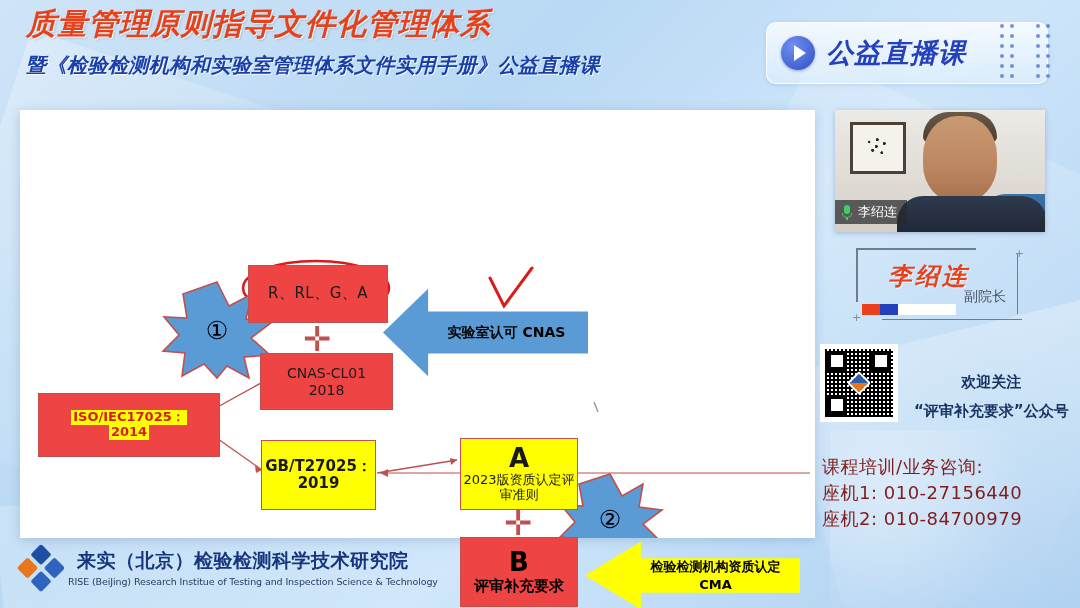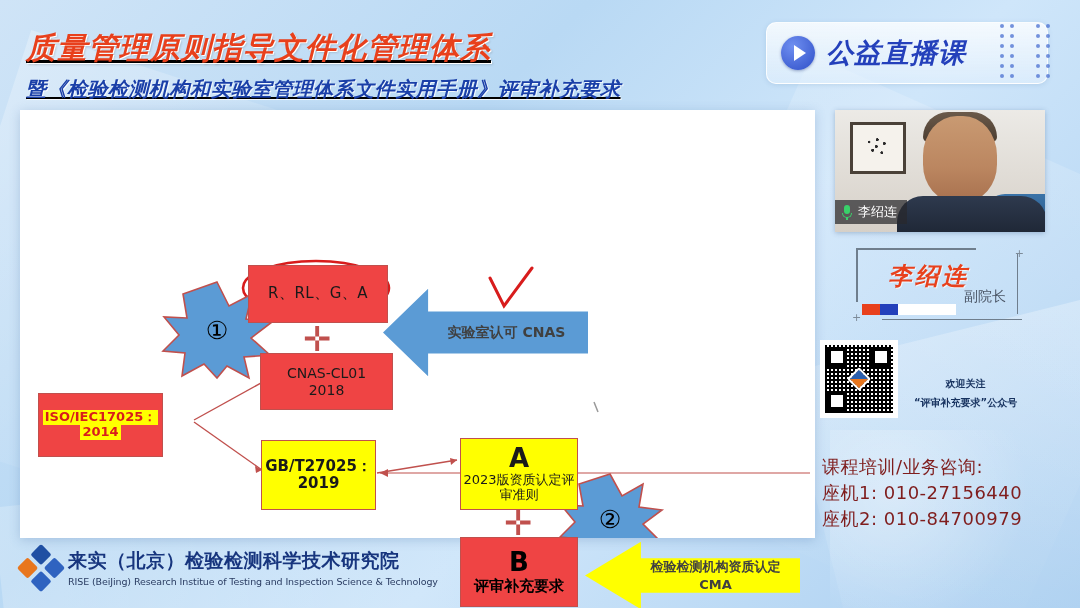--- a/index.html
+++ b/index.html
@@ -21,21 +21,21 @@
   .f3 { left: 700px; top: 120px; width: 420px; height: 460px;
         background: linear-gradient(160deg, rgba(255,255,255,.18), rgba(255,255,255,0));
         transform: rotate(24deg); }
   .f4 { left: 0; top: 480px; width: 520px; height: 160px;
         background: linear-gradient(90deg, rgba(255,255,255,.22), rgba(255,255,255,0));
         transform: rotate(-6deg); }
   .f5 { left: 830px; top: 430px; width: 200px; height: 200px;
         background: radial-gradient(circle at 30% 30%, rgba(255,255,255,.35), rgba(255,255,255,0) 70%); }
 
   
-  .hdr { position: absolute; left: 26px; top: 28px; width: 760px; text-decoration: underline; }
+  .hdr { position: absolute; left: 26px; top: 4px; width: 760px; }
   .title-main {
     font-family: "DejaVu Sans", sans-serif;
     font-size: 30px; font-weight: bold; letter-spacing: 1px;
     color: #e8401c; font-style: italic;
     text-shadow: 1px 1px 0 #fff, 2px 2px 2px rgba(0,0,0,.12);
     white-space: nowrap;
   }
   .title-sub {
     margin-top: 7px;
     font-family: "DejaVu Sans", sans-serif;
@@ -84,38 +84,38 @@
   
   .node { position: absolute; display: flex; flex-direction: column;
           align-items: center; justify-content: center; text-align: center;
           font-family: "DejaVu Sans", sans-serif; line-height: 1.15; }
   .blue-box { background: #ef4444; border: 1.5px solid #c0504d; color: #1a1a1a; }
   .yellow-box { background: #ffff00; border: 1.5px solid #c0504d; color: #1a1a1a; }
 
   
   #box-rrlga { left: 228px; top: 155px; width: 140px; height: 58px; font-size: 15px; letter-spacing: .5px; }
   #box-cnascl01 { left: 240px; top: 243px; width: 133px; height: 57px; font-size: 14px; }
-  #box-iso { left: 18px; top: 283px; width: 125px; height: 64px; }
+  #box-iso { left: 18px; top: 283px; width: 182px; height: 64px; }
   #box-iso .hl { background: #ffff00; color: #d81c1c; font-weight: bold; font-size: 13px; padding: 0 2px; }
   #box-gbt { left: 241px; top: 330px; width: 115px; height: 70px; font-size: 15px; font-weight: bold; }
   #box-a { left: 440px; top: 328px; width: 118px; height: 72px; }
   #box-a .big { font-size: 26px; font-weight: bold; line-height: 1; }
   #box-a .small { font-size: 13px; font-weight: normal; margin-top: 2px; }
   #box-b { left: 440px; top: 427px; width: 118px; height: 70px; color: #000; }
   #box-b .big { font-size: 26px; font-weight: bold; line-height: 1; }
   #box-b .small { font-size: 15px; font-weight: bold; margin-top: 3px; }
 
   .plus { position: absolute; color: #c0504d; font-weight: bold; line-height: 1;
           font-family: "DejaVu Sans", sans-serif; }
   #plus1 { left: 283px; top: 212px; font-size: 34px; }
   #plus2 { left: 484px; top: 396px; font-size: 34px; }
 
   .arrow-label { position: absolute; display: flex; align-items: center;
                  justify-content: center; font-family: "DejaVu Sans", sans-serif;
-                 font-weight: bold; color: #404040; }
+                 font-weight: bold; color: #000000; }
   #arrow-cnas { left: 363px; top: 175px; width: 205px; height: 95px;
                 background: #5b9bd5;
                 clip-path: polygon(0 50%, 22% 4%, 22% 28%, 100% 28%, 100% 72%, 22% 72%, 22% 96%);
                 font-size: 14px; padding-left: 42px; }
   #arrow-cma { left: 565px; top: 428px; width: 215px; height: 75px;
                background: #ffff00;
                clip-path: polygon(0 50%, 26% 5%, 26% 27%, 100% 27%, 100% 73%, 26% 73%, 26% 95%);
                flex-direction: column; font-size: 13px; padding-left: 46px; line-height: 1.35; }
 
   .star { position: absolute; display: flex; align-items: center; justify-content: center;
@@ -198,53 +198,53 @@
     background-size: 4px 4px, 4px 4px;
     background-color: #fff; }
   .qr-eye { position: absolute; width: 20px; height: 20px; background: #fff;
             border: 4px solid #000; }
   .qe1 { left: 2px; top: 2px; } .qe2 { right: 2px; top: 2px; } .qe3 { left: 2px; bottom: 2px; }
   .qr-logo { position: absolute; left: 50%; top: 50%; width: 17px; height: 17px;
              transform: translate(-50%,-50%) rotate(45deg);
              background: linear-gradient(135deg,#2a5fae 50%,#e8761d 50%);
              border: 2px solid #fff; border-radius: 2px; }
   .qr-caption { font-family: "DejaVu Sans", sans-serif; color: #17325f;
-                font-size: 10px; font-weight: bold; line-height: 1.9; text-align: center; margin-top: 28px; }
+                font-size: 15px; font-weight: bold; line-height: 1.9; text-align: center; margin-top: 28px; }
 
   
   .contact { position: absolute; left: 822px; top: 454px;
              font-family: "DejaVu Sans", sans-serif; color: #7f1d1d;
              font-size: 18px; line-height: 1.45; letter-spacing: .5px; }
 
   
   .inst { position: absolute; left: 24px; top: 548px; display: flex;
           align-items: center; gap: 10px; }
   .inst-mark { width: 34px; height: 34px; position: relative; flex: none; transform: rotate(45deg); }
   .inst-mark i { position: absolute; display: block; }
   .inst-mark .p1 { left: 0; top: 0; width: 15px; height: 15px; background: #1f4fa3; border-radius: 2px; }
   .inst-mark .p2 { right: 0; top: 0; width: 15px; height: 15px; background: #2f63c0; border-radius: 2px; }
   .inst-mark .p3 { left: 0; bottom: 0; width: 15px; height: 15px; background: #e8761d; border-radius: 2px; }
   .inst-mark .p4 { right: 0; bottom: 0; width: 15px; height: 15px; background: #2f63c0; border-radius: 2px; }
   .inst-cn { font-family: "DejaVu Sans", sans-serif; font-size: 19px; font-weight: bold;
-             color: #17357e; letter-spacing: .5px; white-space: nowrap; }
+             color: #17357e; letter-spacing: .5px; white-space: nowrap; margin-left: 9px; }
   .inst-en { font-family: "DejaVu Sans", sans-serif; font-size: 9.5px; color: #2a3c62;
              letter-spacing: -.1px; white-space: nowrap; margin-top: 2px; }
 </style>
 </head>
 <body>
 
 <div class="bg-facet f1"></div>
 <div class="bg-facet f2"></div>
 <div class="bg-facet f3"></div>
 <div class="bg-facet f4"></div>
 <div class="bg-facet f5"></div>
 
 <div class="hdr">
   <div class="title-main">质量管理原则指导文件化管理体系</div>
-  <div class="title-sub">暨《检验检测机构和实验室管理体系文件实用手册》评审补充要求</div>
+  <div class="title-sub">暨《检验检测机构和实验室管理体系文件实用手册》公益直播课</div>
 </div>
 
 <div class="live-badge">
   <span class="play-circle">
       <span class="play-tri"></span>
     </span>
   <span class="live-text">公益直播课</span>
 </div>
 <div class="dot-grid dg1">
   <span></span>

